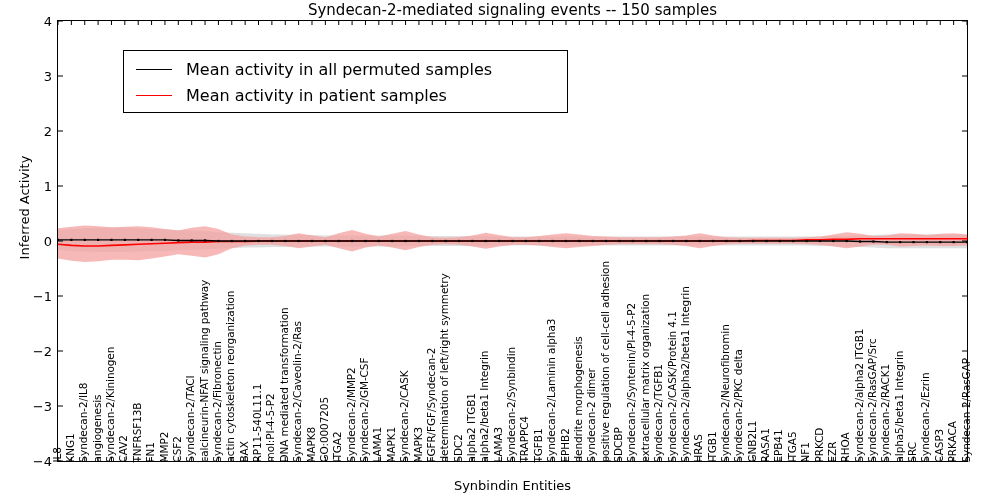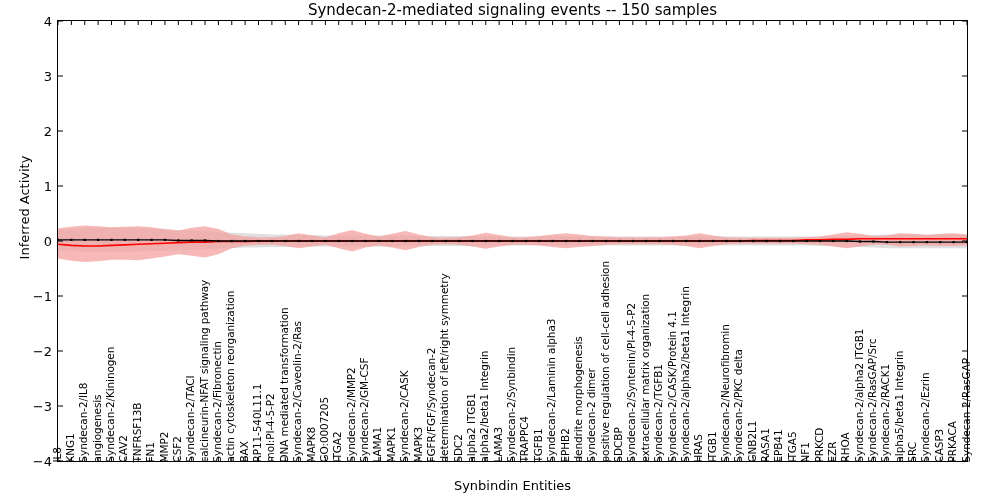--- a/index.html
+++ b/index.html
@@ -383,20 +383,30 @@
         <line x1="868.8970588235295" x2="868.8970588235295" y1="0" y2="4" stroke="#000000" stroke-width="1"></line>
         <line x1="868.8970588235295" x2="868.8970588235295" y1="436" y2="440" stroke="#000000" stroke-width="1"></line>
         <line x1="882.2647058823529" x2="882.2647058823529" y1="0" y2="4" stroke="#000000" stroke-width="1"></line>
         <line x1="882.2647058823529" x2="882.2647058823529" y1="436" y2="440" stroke="#000000" stroke-width="1"></line>
         <line x1="895.6323529411765" x2="895.6323529411765" y1="0" y2="4" stroke="#000000" stroke-width="1"></line>
         <line x1="895.6323529411765" x2="895.6323529411765" y1="436" y2="440" stroke="#000000" stroke-width="1"></line>
         <line x1="909" x2="909" y1="0" y2="4" stroke="#000000" stroke-width="1"></line>
         <line x1="909" x2="909" y1="436" y2="440" stroke="#000000" stroke-width="1"></line>
       </svg>
 
+    <div id="legend">
+      <div class="legend-row">
+        <span class="legend-swatch" style="border-top-color: rgb(0, 0, 0);"></span>
+        <span class="legend-text">Mean activity in all permuted samples</span>
+      </div>
+      <div class="legend-row">
+        <span class="legend-swatch" style="border-top-color: rgb(255, 0, 0);"></span>
+        <span class="legend-text">Mean activity in patient samples</span>
+      </div>
+    </div>
   </div>
 
   <div id="x-tick-labels">
       <div class="x-tick-label" style="left: 4.6px;">IL8</div>
       <div class="x-tick-label" style="left: 17.9676px;">KNG1</div>
       <div class="x-tick-label" style="left: 31.3353px;">Syndecan-2/IL8</div>
       <div class="x-tick-label" style="left: 44.7029px;">angiogenesis</div>
       <div class="x-tick-label" style="left: 58.0706px;">Syndecan-2/Kininogen</div>
       <div class="x-tick-label" style="left: 71.4382px;">CAV2</div>
       <div class="x-tick-label" style="left: 84.8059px;">TNFRSF13B</div>

